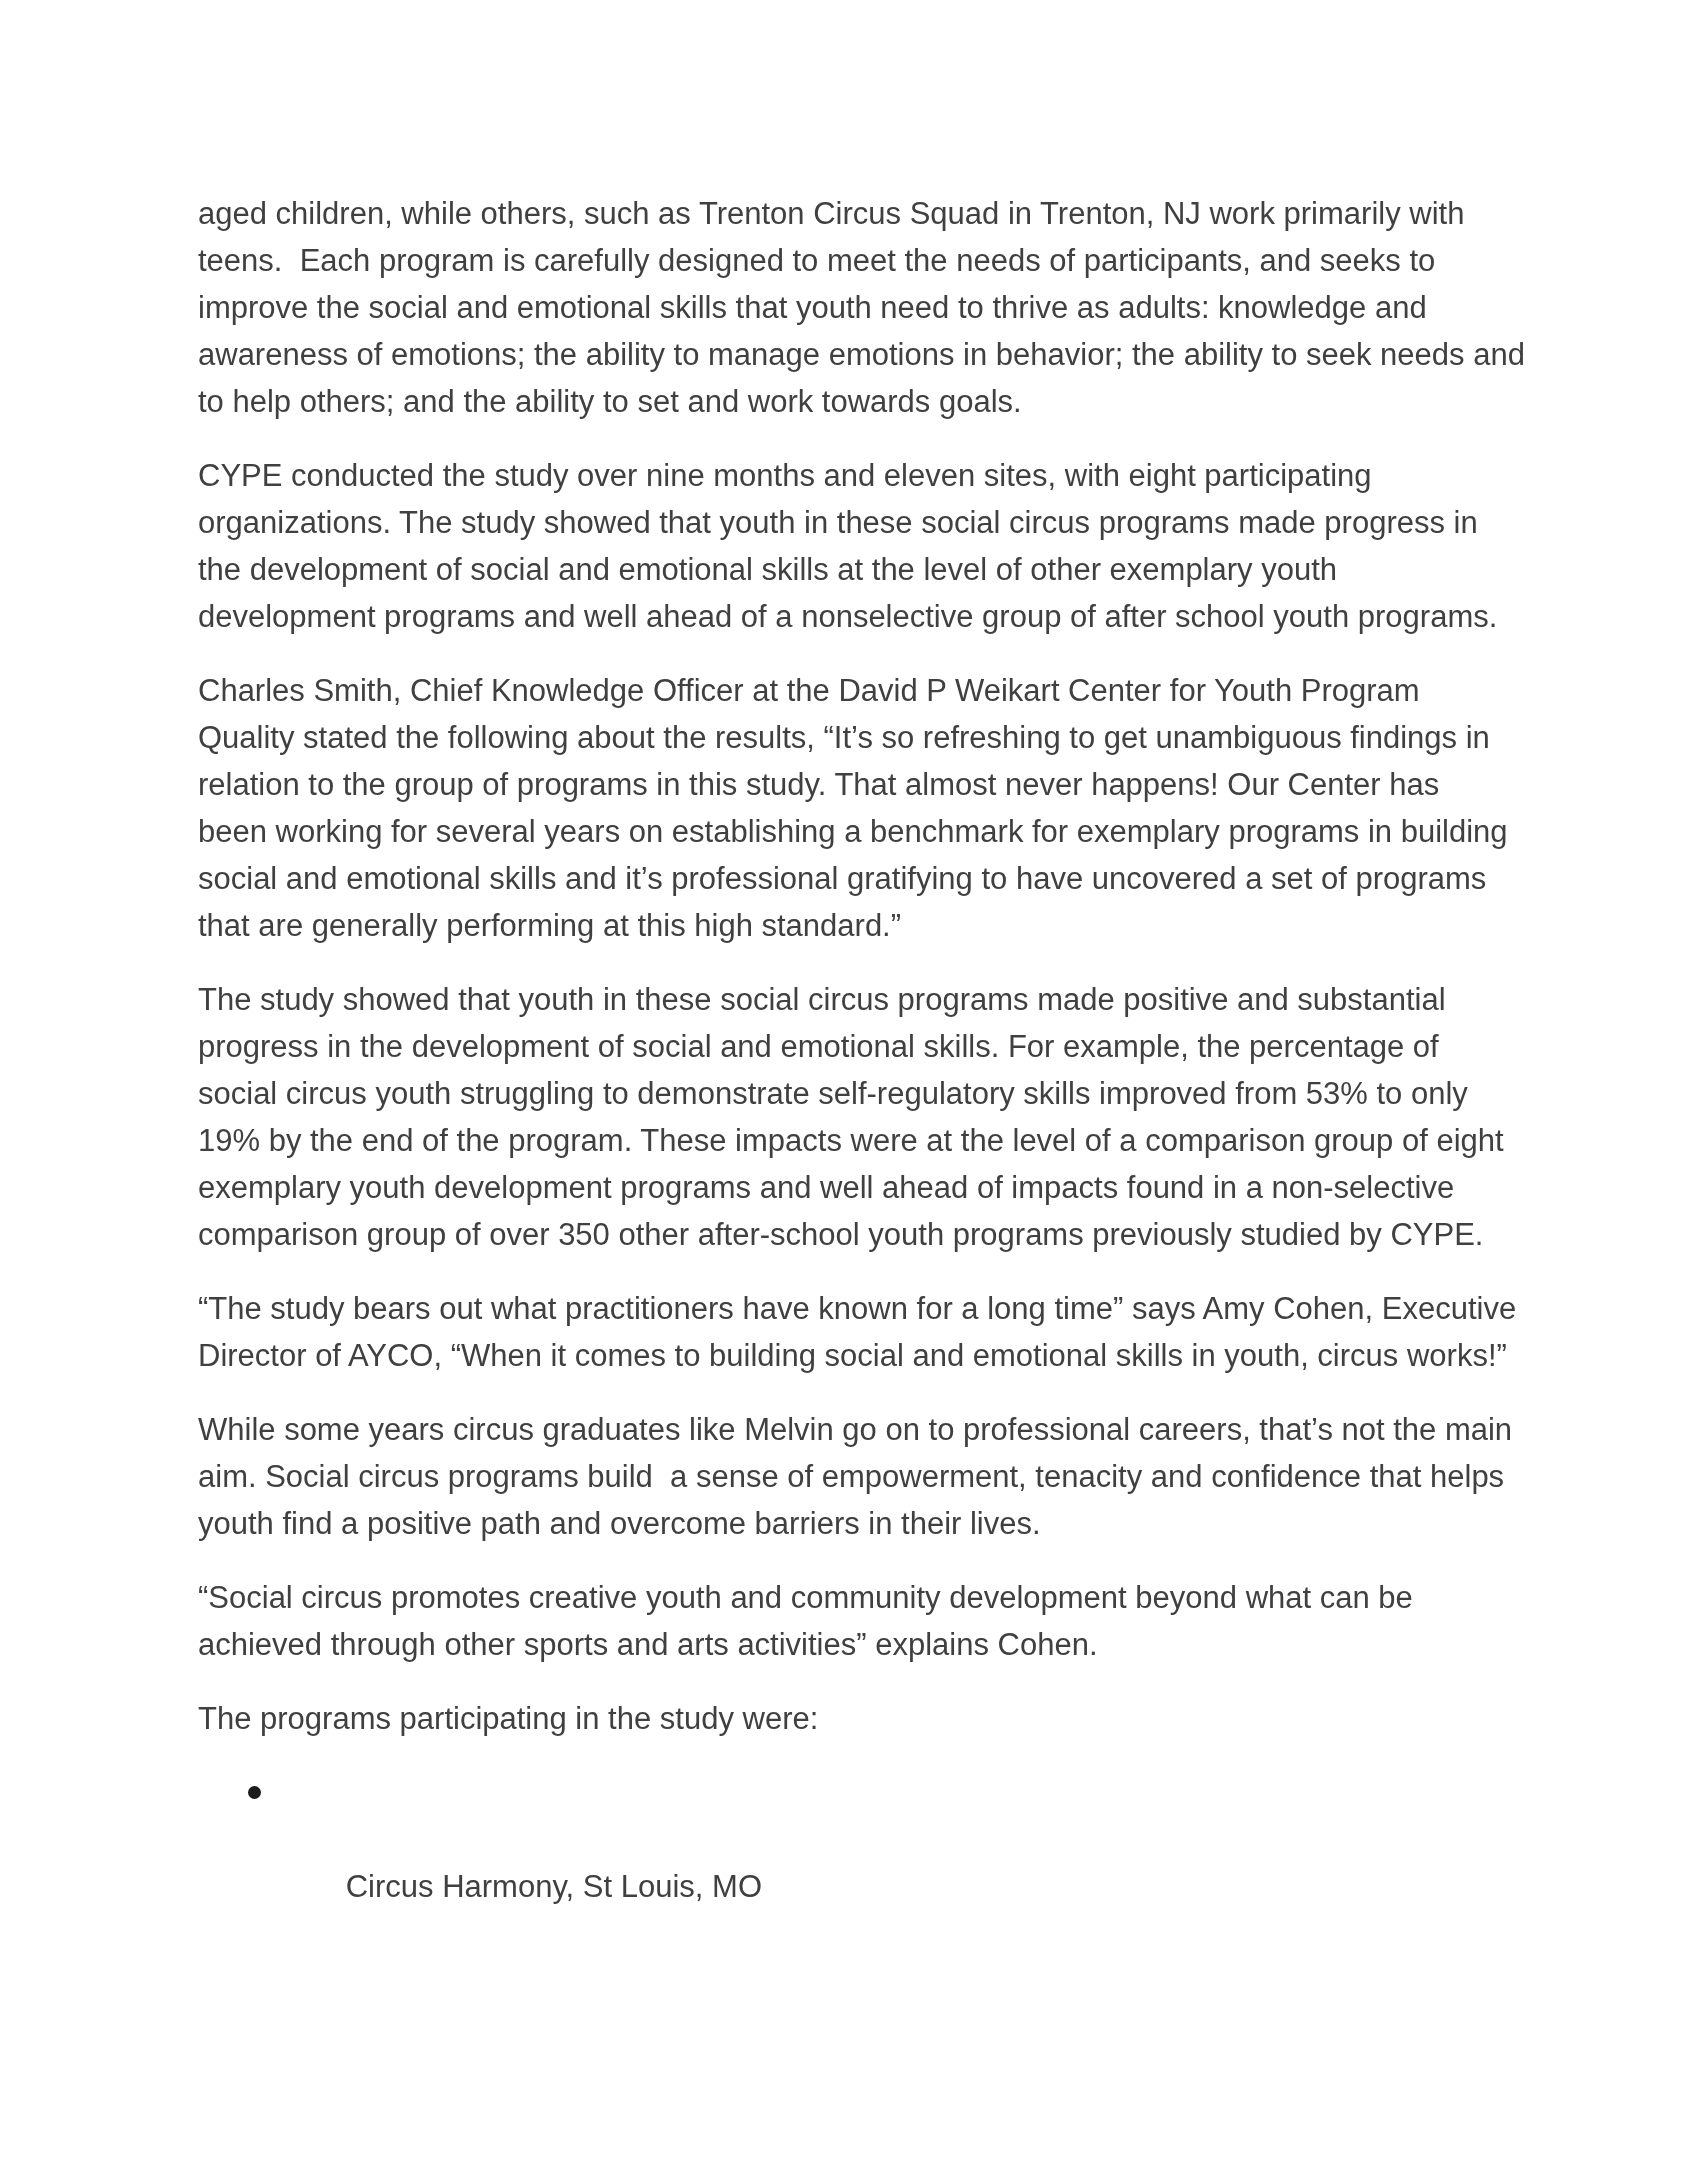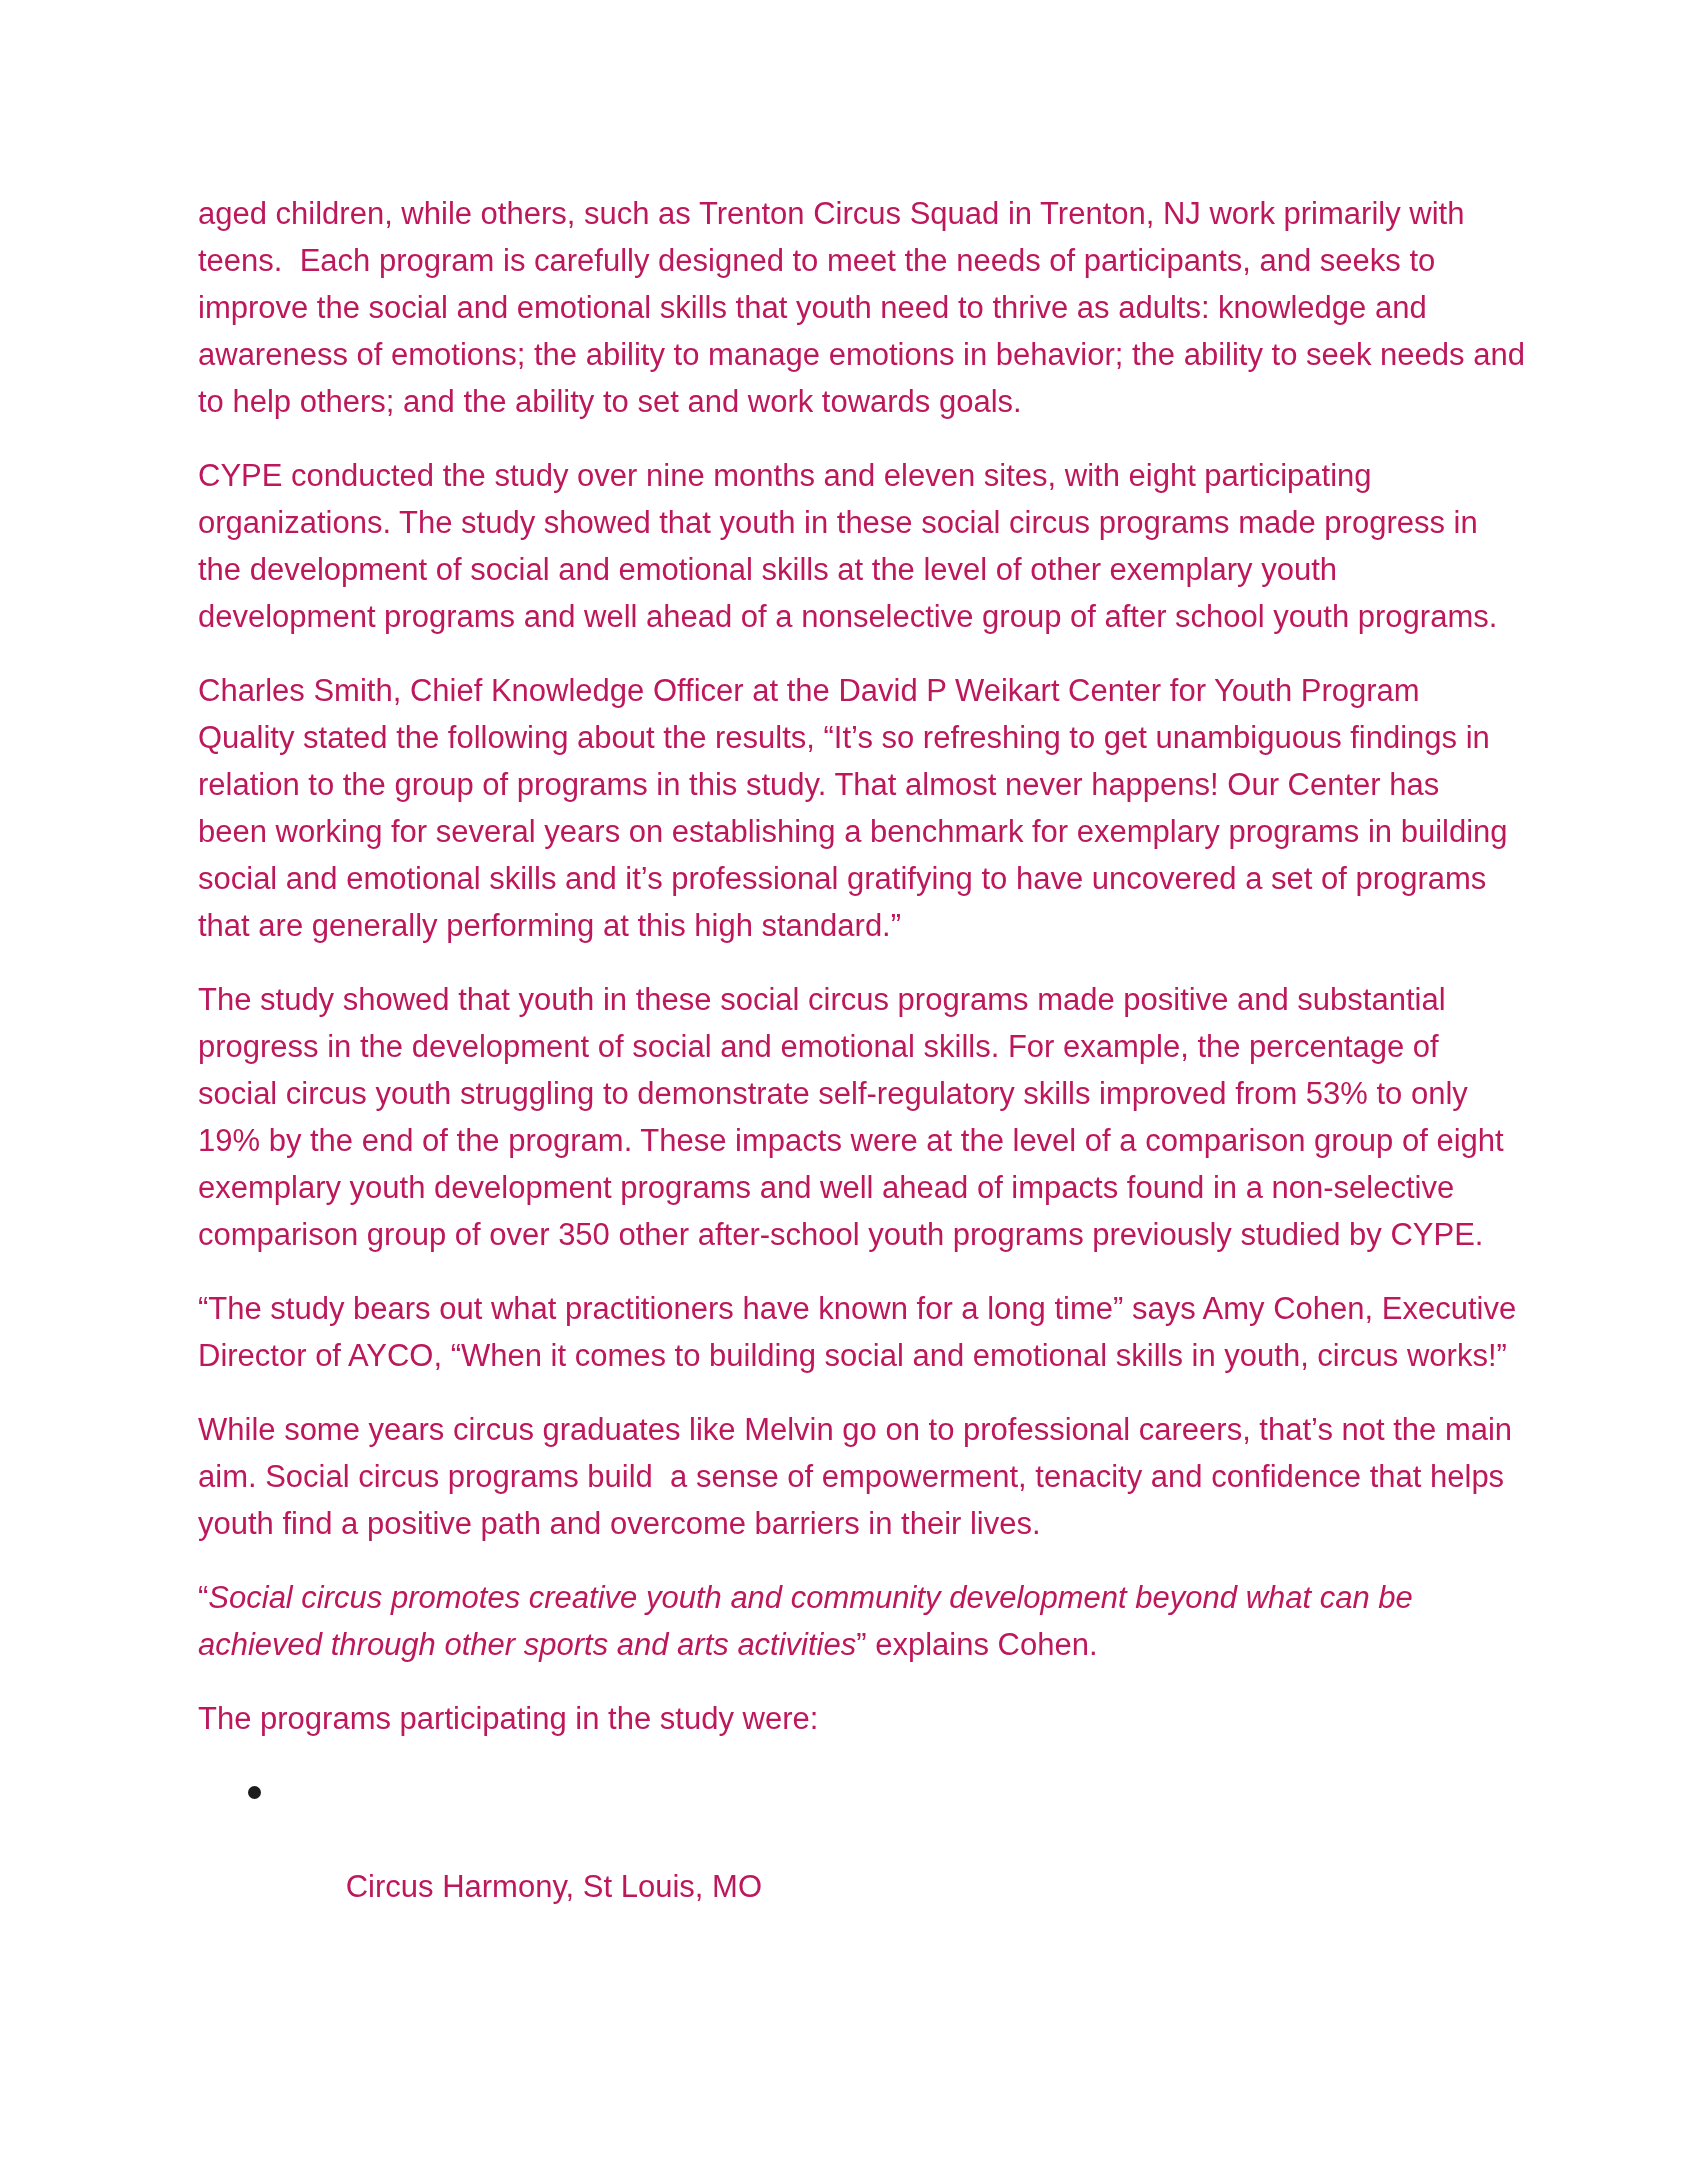--- a/index.html
+++ b/index.html
@@ -14,32 +14,31 @@
       overflow: hidden;
     }
     .page {
       position: absolute;
       left: 198px;
       top: 190px;
       width: 1307px;
       font-family: "Liberation Sans", sans-serif;
       font-size: 31px;
       line-height: 47px;
-      color: #be185d;
+      color: #404040;
     }
     .para {
       margin: 0 0 27px 0;
       white-space: normal;
     }
     .line {
       display: block;
       white-space: pre;
     }
     .italic {
-      font-style: italic;
     }
     .bullet-list {
       list-style: none;
       margin: 0;
       padding: 0;
     }
     .bullet-item {
       position: relative;
       padding-left: 96px;
       margin-top: 47px;

